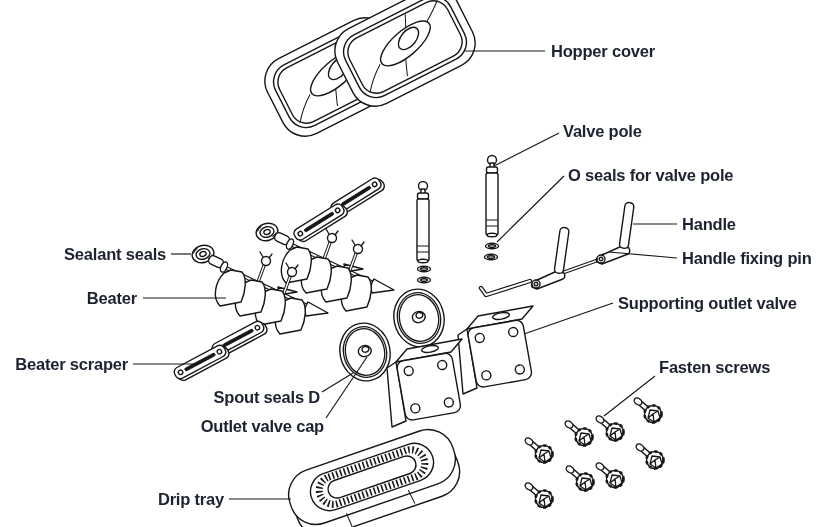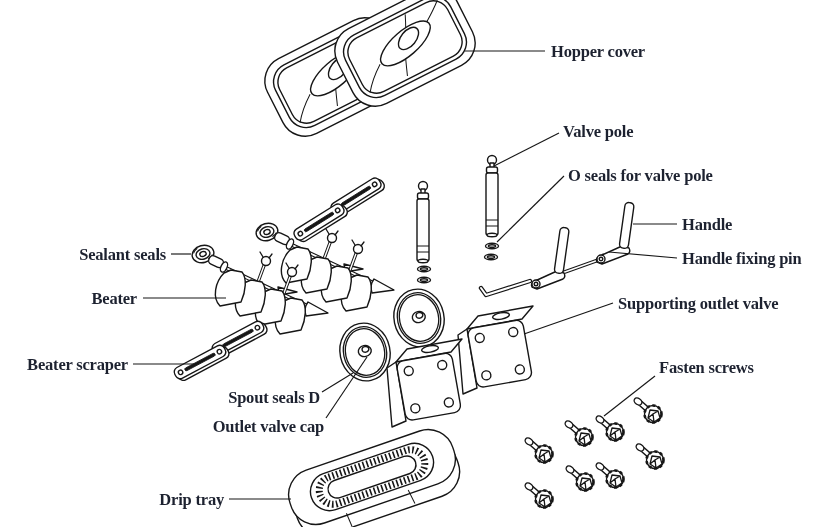--- a/index.html
+++ b/index.html
@@ -1,17 +1,17 @@
 <!DOCTYPE html>
 <html><head>
 <meta charset="utf-8">
 <style>
   html,body{margin:0;padding:0;background:#ffffff;}
   .stage{position:relative;width:830px;height:527px;background:#fff;overflow:hidden;
-         font-family:Liberation Serif, serif;}
+         font-family:Liberation Sans, sans-serif;}
   svg{position:absolute;left:0;top:0;}
   .ln  {fill:#ffffff;stroke:#161616;stroke-width:1.4;stroke-linejoin:round;}
   .lnf {fill:#161616;stroke:#161616;stroke-width:.8;stroke-linejoin:round;}
   .lnn {fill:none;stroke:#161616;stroke-width:1.3;stroke-linejoin:round;stroke-linecap:round;}
   .thin{fill:none;stroke:#161616;stroke-width:1;}
   .leader{fill:none;stroke:#161616;stroke-width:1.15;}
   .tube-o{fill:none;stroke:#161616;stroke-linecap:round;stroke-linejoin:round;}
   .tube-i{fill:none;stroke:#ffffff;stroke-linecap:round;stroke-linejoin:round;}
   .teeth{fill:none;stroke:#161616;stroke-width:7;stroke-dasharray:1.6 2.4;}
   text.lbl{font-weight:700;font-size:16.5px;letter-spacing:-0.2px;fill:#1d2230;}

